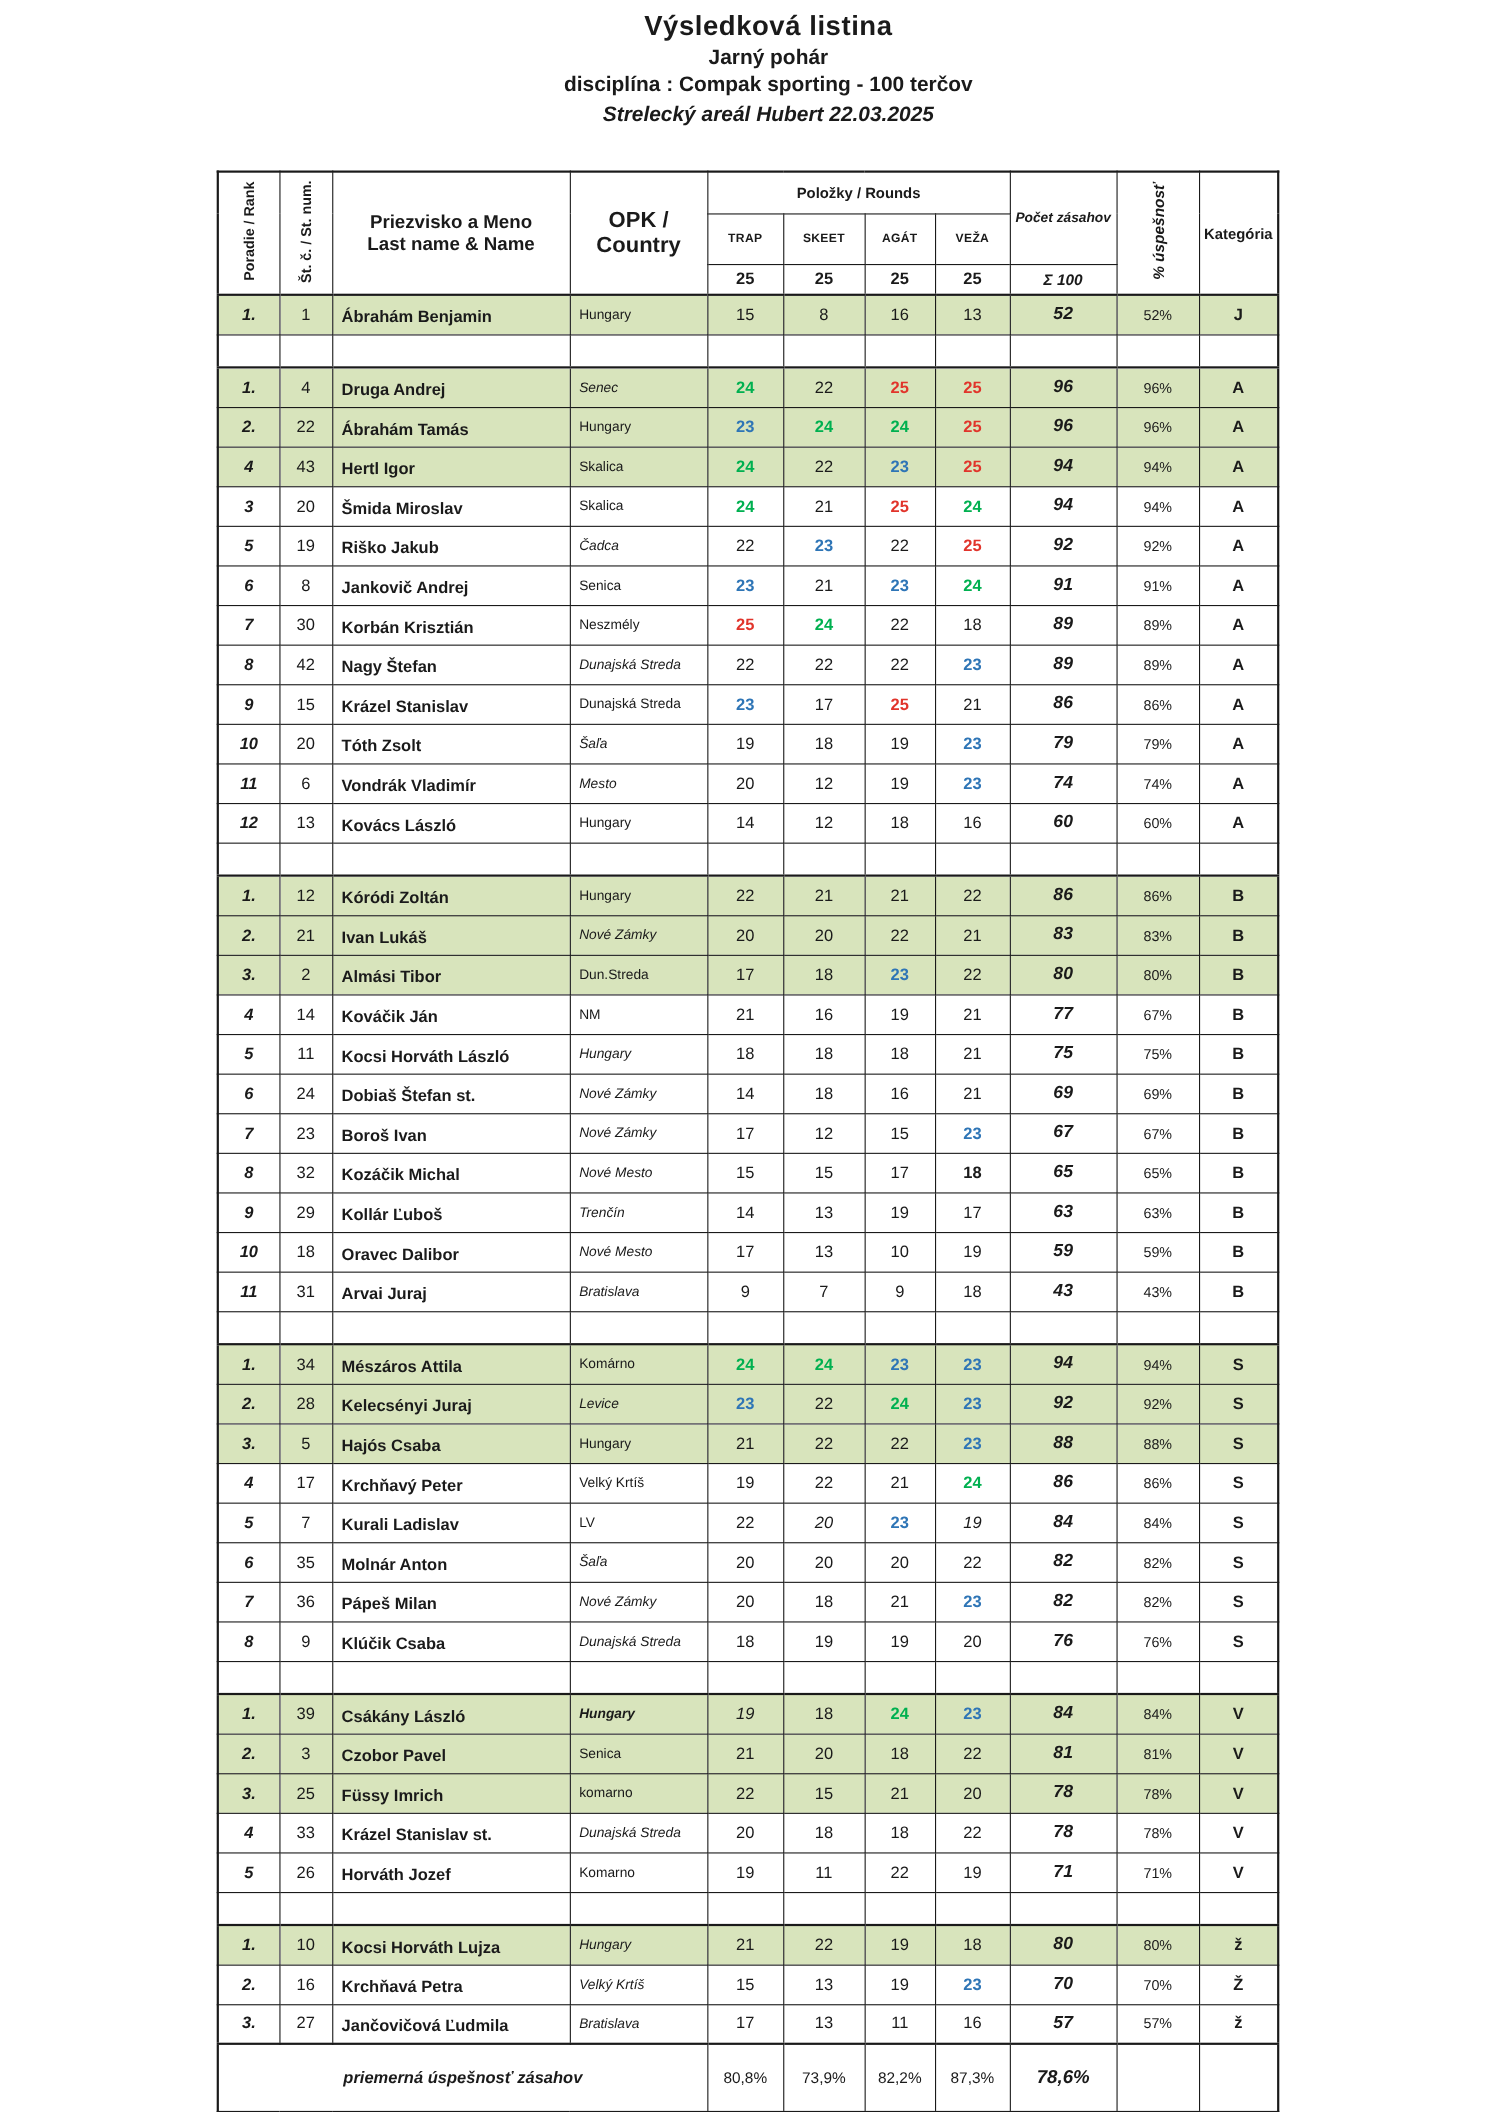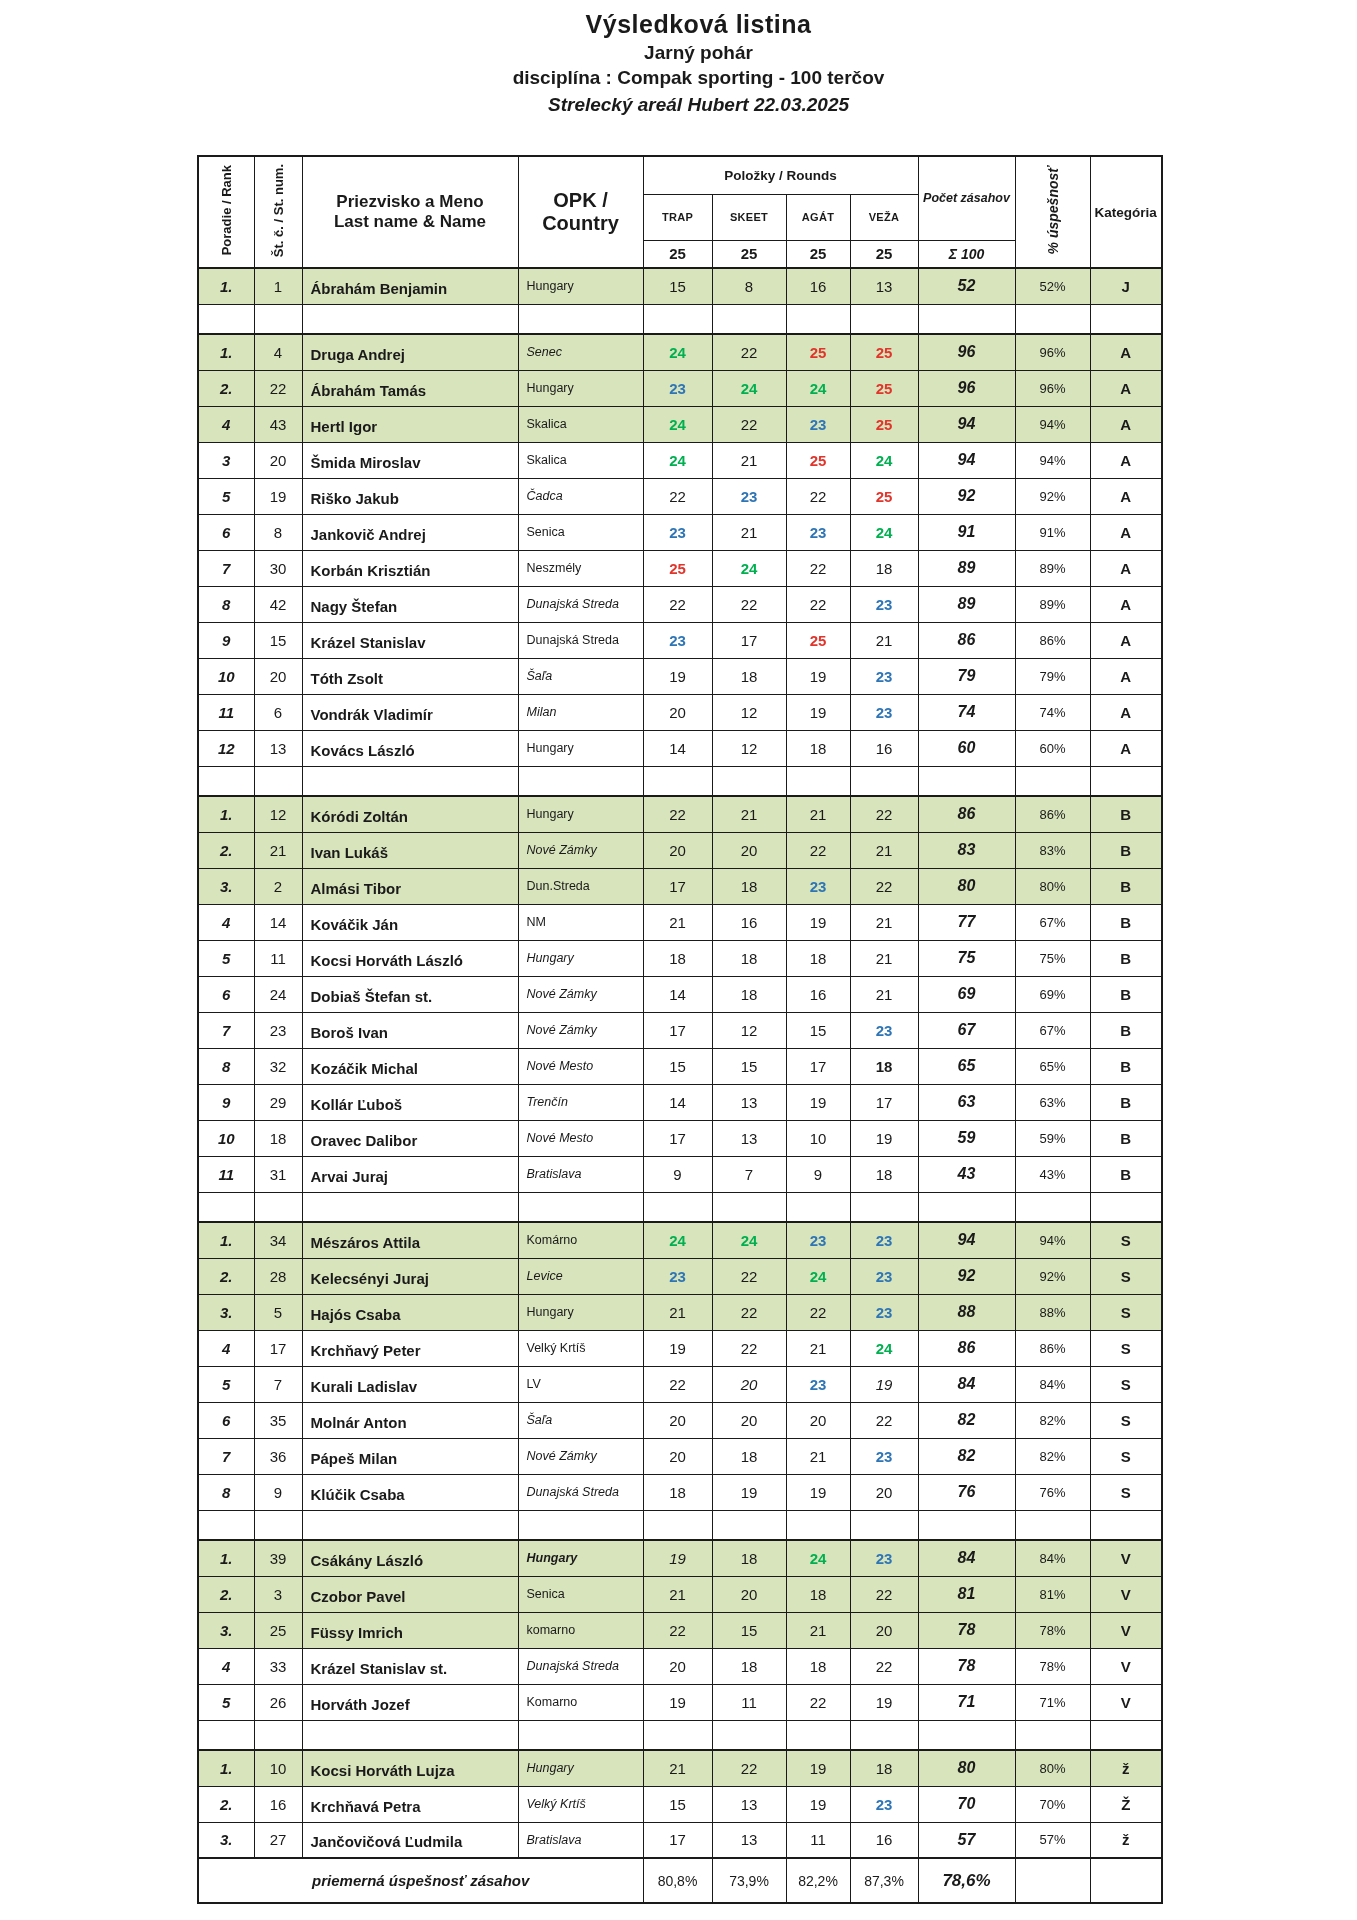--- a/index.html
+++ b/index.html
@@ -49,21 +49,21 @@
   td.score{font-size:15px;}
   td.score.c-g{color:var(--sc-green);font-weight:bold;}
   td.score.c-r{color:var(--sc-red);font-weight:bold;}
   td.score.c-b{color:var(--sc-blue);font-weight:bold;}
   td.score.it{font-style:italic;}
   td.score.bd{font-weight:bold;}
   td.total{font-weight:bold;font-style:italic;font-size:16px;}
   td.pct{font-size:13px;}
   td.cat{font-weight:bold;font-size:15px;}
 
-  tfoot tr{height:45px;}
+  tfoot tr{height:62px;}
   tfoot td{border-top:2px solid #1a1a1a;background:#fff;}
   td.flabel{font-weight:bold;font-style:italic;font-size:15px;}
   td.favg{font-size:14px;}
   td.ftotal{font-weight:bold;font-style:italic;font-size:17px;}
 </style>
 </head>
 <body>
 
 <div class="page">
 
@@ -270,21 +270,21 @@
           <td class="score">19</td>
           <td class="score c-b">23</td>
           <td class="total">79</td>
           <td class="pct">79%</td>
           <td class="cat">A</td>
         </tr>
         <tr>
           <td class="rank">11</td>
           <td class="num">6</td>
           <td class="name">Vondrák Vladimír</td>
-          <td class="opk i">Milan</td>
+          <td class="opk i">Mesto</td>
           <td class="score">20</td>
           <td class="score">12</td>
           <td class="score">19</td>
           <td class="score c-b">23</td>
           <td class="total">74</td>
           <td class="pct">74%</td>
           <td class="cat">A</td>
         </tr>
         <tr>
           <td class="rank">12</td>

